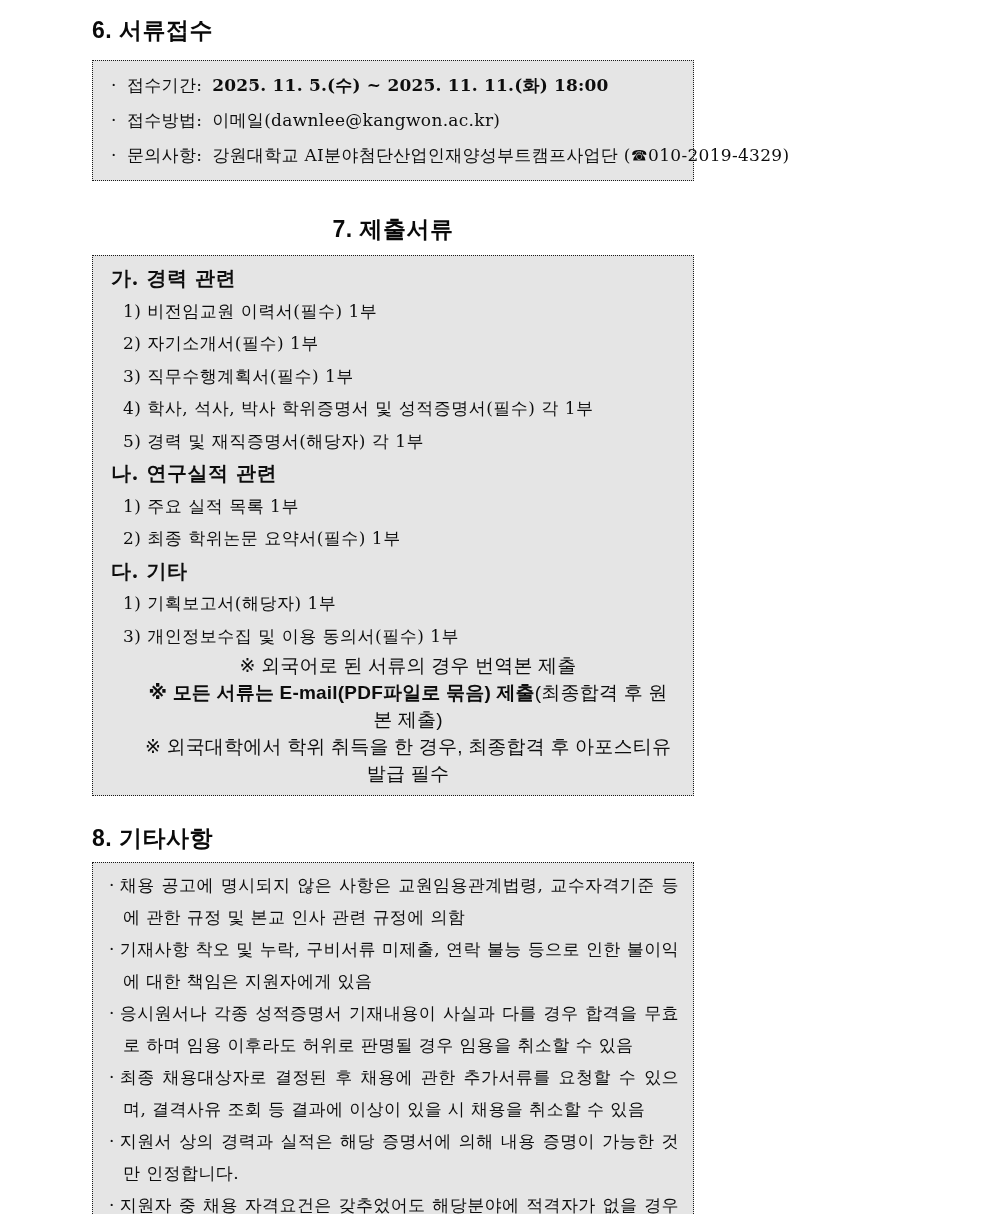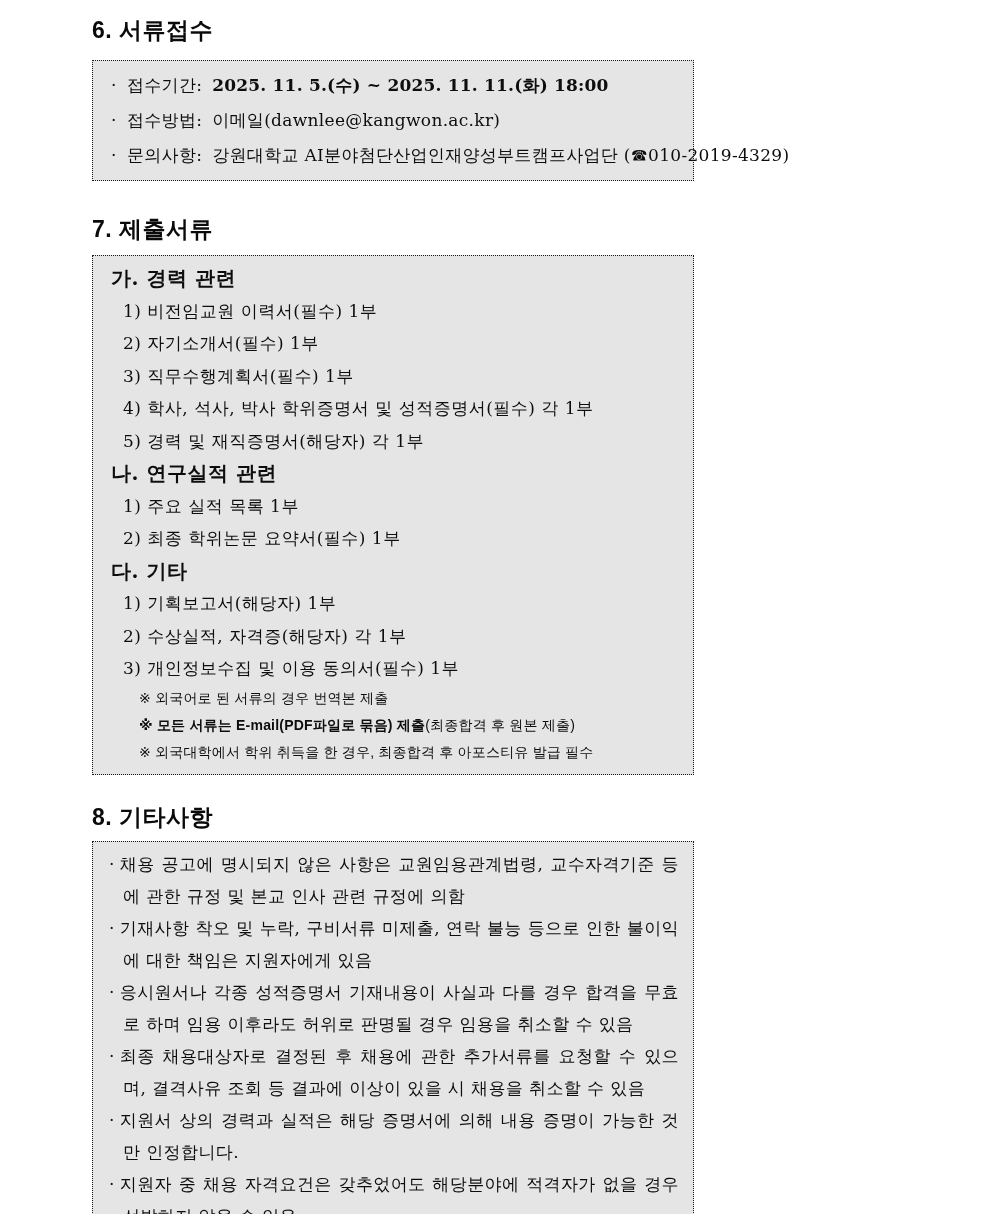--- a/index.html
+++ b/index.html
@@ -21,21 +21,21 @@
   }
   .section-heading {
     font-family: "Liberation Sans", "DejaVu Sans", sans-serif;
     font-weight: 700;
     font-size: 23px;
     line-height: 32px;
     letter-spacing: 0.5px;
     color: #0a0a0a;
   }
   .heading-6 { margin: 0 0 14px 0; }
-  .heading-7 { margin: 32px 0 10px 0; }
+  .heading-7 { margin: 32px 0 10px 0; text-align: center; }
   .heading-8 { margin: 26px 0 8px 0; }
 
   .dotted-box {
     box-sizing: border-box;
     border: 1px dotted #1a1a1a;
     background: #e5e5e5;
   }
   .box-6 { padding: 7px 18px; }
   .box-7 { padding: 6px 16px 8px 16px; }
   .box-8 { padding: 6px 14px 8px 16px; }
@@ -63,24 +63,25 @@
     padding-left: 2px;
   }
   .num-row {
     font-size: 17px;
     line-height: 32.5px;
     letter-spacing: 0.5px;
     padding-left: 14px;
   }
   .note-row {
     font-family: "Liberation Sans", "DejaVu Sans", sans-serif;
-    font-size: 14px;
+    font-size: 19px;
     line-height: 27px;
     letter-spacing: 0.2px;
     padding-left: 30px;
+    text-align: center;
   }
   .note-row .note-bold { font-weight: 700; }
 
   
   .notice-row {
     font-size: 17px;
     line-height: 32px;
     letter-spacing: 0.4px;
     text-align: justify;
     padding-left: 14px;
@@ -112,21 +113,20 @@
     <div class="num-row">1) 비전임교원 이력서(필수) 1부</div>
     <div class="num-row">2) 자기소개서(필수) 1부</div>
     <div class="num-row">3) 직무수행계획서(필수) 1부</div>
     <div class="num-row">4) 학사, 석사, 박사 학위증명서 및 성적증명서(필수) 각 1부</div>
     <div class="num-row">5) 경력 및 재직증명서(해당자) 각 1부</div>
     <div class="group-row">나. 연구실적 관련</div>
     <div class="num-row">1) 주요 실적 목록 1부</div>
     <div class="num-row">2) 최종 학위논문 요약서(필수) 1부</div>
     <div class="group-row">다. 기타</div>
     <div class="num-row">1) 기획보고서(해당자) 1부</div>
-    <div class="num-row">2) 수상실적, 자격증(해당자) 각 1부</div>
     <div class="num-row">3) 개인정보수집 및 이용 동의서(필수) 1부</div>
     <div class="note-row">※ 외국어로 된 서류의 경우 번역본 제출</div>
     <div class="note-row">
       <span class="note-bold">※ 모든 서류는 E-mail(PDF파일로 묶음) 제출</span><span>(최종합격 후 원본 제출)</span>
     </div>
     <div class="note-row">※ 외국대학에서 학위 취득을 한 경우, 최종합격 후 아포스티유 발급 필수</div>
   </div>
 
   <div class="section-heading heading-8">8. 기타사항</div>
   <div class="dotted-box box-8">

